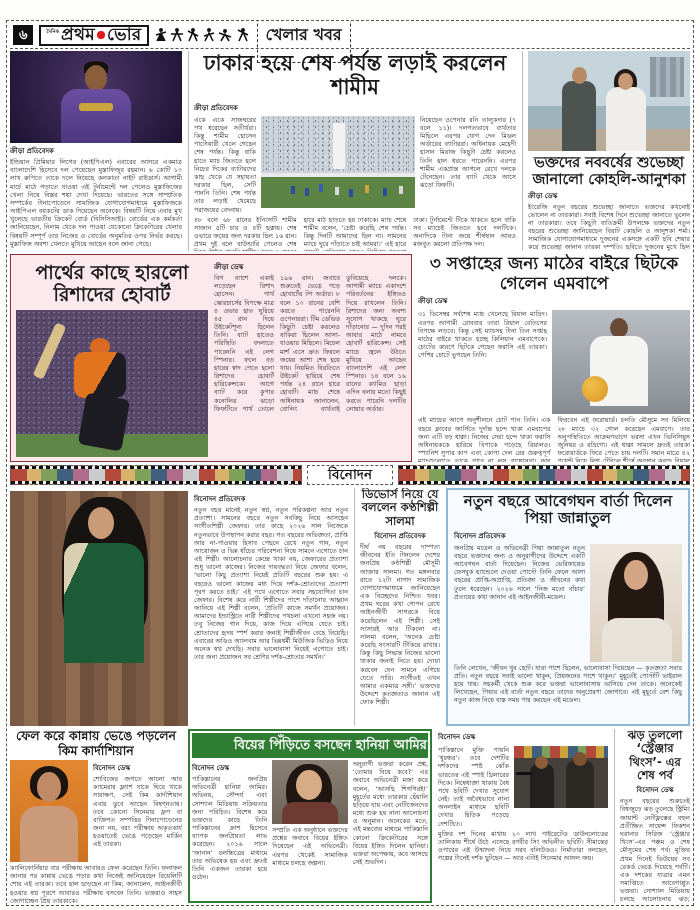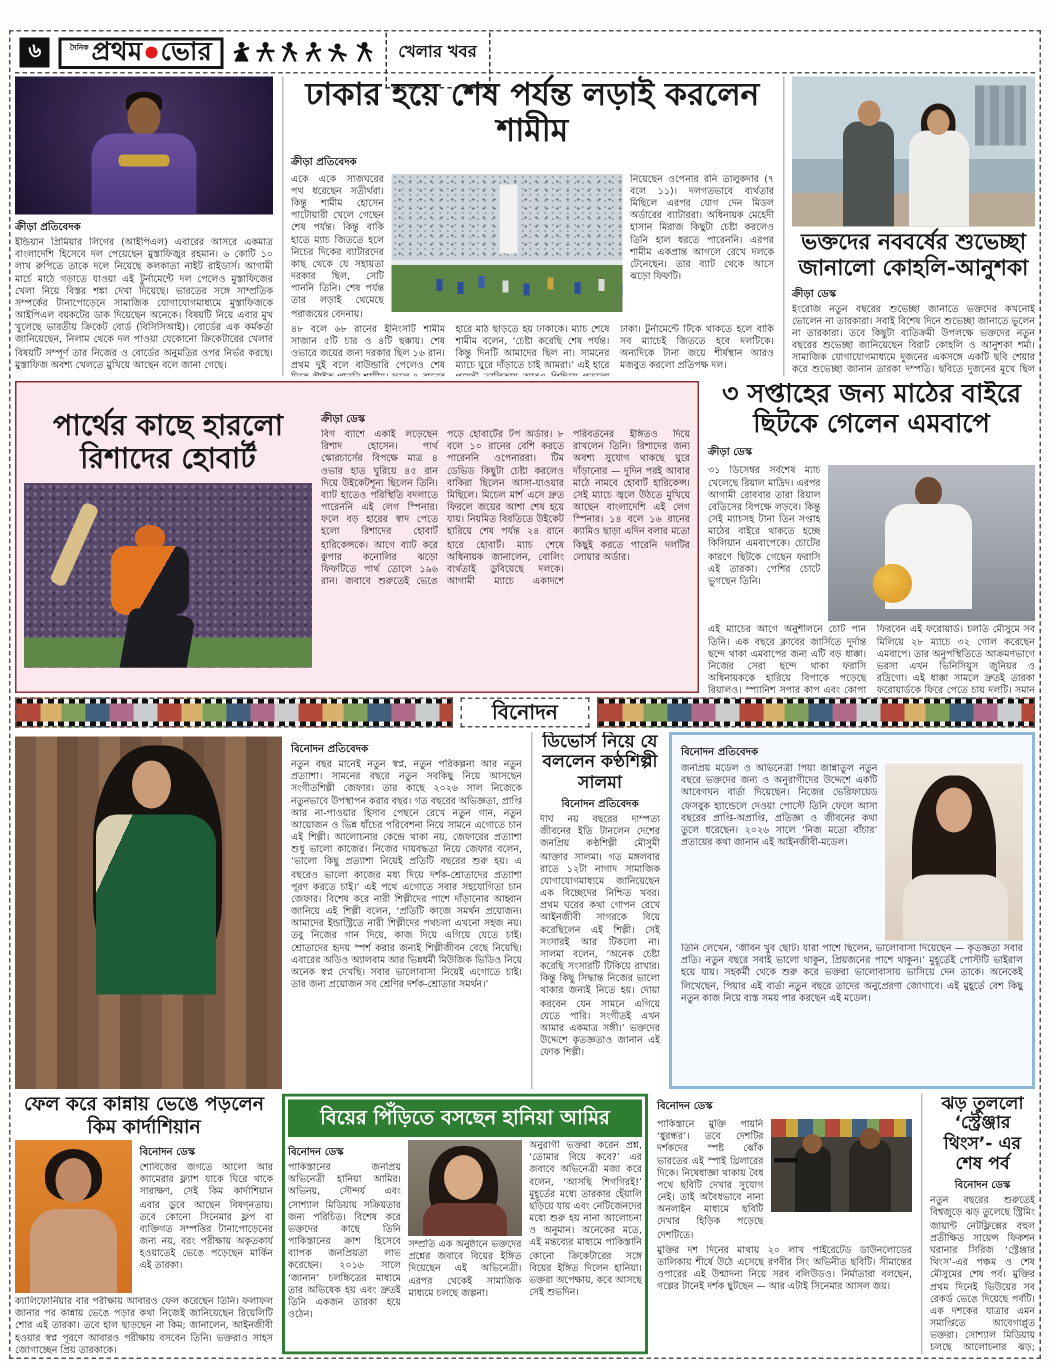--- a/index.html
+++ b/index.html
@@ -10,21 +10,21 @@
 
   
   .masthead { height:26px; display:flex; align-items:center; gap:6px; border-bottom:1px dashed #555; padding:1px 3px 2px; }
   .pagenum { background:#101010; color:#fff; font-weight:bold; font-size:13px; padding:1px 6px; line-height:1.4; }
   .brand { border:2px solid #151515; padding:0 5px; display:flex; align-items:center; gap:2px; height:21px; }
   .brand .bword { font-weight:800; font-size:17px; letter-spacing:.3px; }
   .brand .dot { width:8px; height:8px; border-radius:50%; background:#e01a1a; display:inline-block; }
   .brand .tiny { font-size:5px; font-weight:bold; align-self:flex-start; margin-top:1px; }
   .dateline { flex:1; text-align:center; font-size:8.5px; font-weight:bold; }
   .sports-icons { display:flex; align-items:center; }
-  .section-tag { border:1px dashed #333; font-weight:800; font-size:11px; padding:13px 8px; white-space:nowrap; }
+  .section-tag { border:1px dashed #333; font-weight:800; font-size:16px; padding:13px 8px; white-space:nowrap; }
 
   
   .hl { font-weight:800; line-height:1.16; text-align:center; }
   .byline { font-size:6.8px; font-weight:bold; margin:2px 0 1px; }
   .body-txt { font-size:6.3px; line-height:1.3; text-align:justify; color:#222; overflow:hidden; }
   .vrule { border-left:1px solid #bbb; }
 
   
   .band1 { height:202px; display:flex; gap:6px; padding-top:2px; overflow:hidden; }
   .col-mustafiz { width:172px; display:flex; flex-direction:column; }
@@ -53,21 +53,21 @@
   .ph-kohli .bld { position:absolute; right:6px; top:6px; width:34px; height:40px; background:repeating-linear-gradient(90deg,#8b99a3 0 6px,#a7b4bd 6px 10px); }
   .ph-kohli .man { position:absolute; left:34px; top:30px; width:34px; height:70px; border-radius:10px 10px 0 0; background:#4d5350; }
   .ph-kohli .man-h { position:absolute; left:44px; top:16px; width:15px; height:17px; border-radius:50%; background:#b98a64; }
   .ph-kohli .wom { position:absolute; left:78px; top:36px; width:40px; height:64px; border-radius:12px 12px 0 0; background:#efeeea; }
   .ph-kohli .wom-h { position:absolute; left:90px; top:22px; width:15px; height:17px; border-radius:50%; background:#c69a74; }
   .ph-kohli .wom-hair { position:absolute; left:86px; top:18px; width:23px; height:26px; border-radius:50% 50% 40% 40%; background:#241a14; z-index:-0; }
   .hl-kohli { font-size:14.5px; margin-top:3px; }
 
   
   .band2 { height:208px; display:flex; gap:6px; margin-top:3px; overflow:hidden; }
-  .pink-box { width:456px; background:#fbe9ee; border:1px solid #8c2f3a; padding:16px 5px; display:flex; gap:6px; }
+  .pink-box { width:402px; background:#fbe9ee; border:1px solid #8c2f3a; padding:4px 5px; display:flex; gap:6px; }
   .pink-left { width:192px; display:flex; flex-direction:column; }
   .hl-hobart { font-size:19px; margin:2px 0 5px; }
   .ph-hobart { flex:1; background-color:#57486a; background-image:radial-gradient(#7a6a8e 1px, transparent 1px), radial-gradient(#3b2d4e 1px, transparent 1px); background-size:5px 5px, 8px 7px; }
   .ph-hobart .grass { position:absolute; left:0; right:0; bottom:0; height:16%; background:#5f8748; }
   .ph-hobart .bat { position:absolute; left:28px; top:12px; width:11px; height:58px; background:#d9c08a; transform:rotate(24deg); border-radius:4px; }
   .ph-hobart .helm { position:absolute; left:74px; top:28px; width:20px; height:16px; border-radius:50% 50% 40% 40%; background:#d86a22; }
   .ph-hobart .torso2 { position:absolute; left:58px; top:42px; width:52px; height:46px; border-radius:10px; background:linear-gradient(120deg,#e2731f 55%, #1c1c22 55%); }
   .ph-hobart .legs { position:absolute; left:66px; top:86px; width:44px; height:52px; background:#1c1c22; border-radius:6px; transform:rotate(10deg); }
   .pink-right { flex:1; display:flex; flex-direction:column; }
   .pink-right .body-txt { column-count:3; column-gap:6px; flex:1; }
@@ -116,21 +116,21 @@
   .col-kim { width:172px; display:flex; flex-direction:column; }
   .hl-kim { font-size:12.5px; }
   .kim-mid { display:flex; gap:5px; margin-top:2px; }
   .ph-kim { width:78px; height:102px; background:linear-gradient(#e2862f,#cf7322); }
   .ph-kim .hair { position:absolute; left:20px; top:6px; width:38px; height:34px; border-radius:50% 50% 40% 40%; background:#1c1410; }
   .ph-kim .face { position:absolute; left:27px; top:12px; width:24px; height:30px; border-radius:50%; background:#c08a66; }
   .ph-kim .bust { position:absolute; left:10px; top:46px; width:58px; height:56px; border-radius:18px 18px 0 0; background:#cb9a78; }
   .kim-mid .rt { flex:1; }
   .kim-bottom { flex:1; margin-top:2px; }
   .hania-box { width:244px; border:2px solid #2e7d32; padding:2px; display:flex; flex-direction:column; }
-  .hania-head { background:#2e7d32; color:#fff; font-weight:800; font-size:13px; text-align:center; padding:2px 13px; }
+  .hania-head { background:#2e7d32; color:#fff; font-weight:800; font-size:13px; text-align:right; padding:2px 1px; }
   .hania-cols { flex:1; display:flex; gap:5px; margin-top:2px; }
   .hania-cols > div { flex:1; min-width:0; }
   .ph-hania { width:100%; height:64px; background:linear-gradient(#8a8074,#6e6458); margin-bottom:2px; }
   .ph-hania .hair { position:absolute; left:14px; top:4px; width:46px; height:56px; border-radius:46%; background:#211712; }
   .ph-hania .face { position:absolute; left:24px; top:10px; width:26px; height:30px; border-radius:50%; background:#d8ab87; }
   .ph-hania .dress { position:absolute; left:10px; top:42px; width:56px; height:24px; border-radius:12px 12px 0 0; background:#6e3b33; }
   .col-dhur { width:170px; display:flex; flex-direction:column; }
   .hl-dhur { font-size:12.5px; }
   .dhur-mid { display:flex; gap:5px; margin-top:2px; }
   .dhur-mid .lt { flex:1; }
@@ -276,20 +276,21 @@
         </div>
       </div>
 
       <div class="col-salma vrule" style="padding-left:5px">
         <div class="hl hl-salma">ডিভোর্স নিয়ে যে বললেন কণ্ঠশিল্পী সালমা</div>
         <div class="byline">বিনোদন প্রতিবেদক</div>
         <div class="body-txt" style="flex:1">দীর্ঘ নয় বছরের দাম্পত্য জীবনের ইতি টানলেন দেশের জনপ্রিয় কণ্ঠশিল্পী মৌসুমী আক্তার সালমা। গত মঙ্গলবার রাতে ১২টা নাগাদ সামাজিক যোগাযোগমাধ্যমে জানিয়েছেন এক বিচ্ছেদের নিশ্চিত খবর। প্রথম ঘরের কথা গোপন রেখে আইনজীবী সাগরকে বিয়ে করেছিলেন এই শিল্পী। সেই সংসারই আর টিকলো না। সালমা বলেন, ‘অনেক চেষ্টা করেছি সংসারটি টিকিয়ে রাখার। কিন্তু কিছু সিদ্ধান্ত নিজের ভালো থাকার জন্যই নিতে হয়। দোয়া করবেন যেন সামনে এগিয়ে যেতে পারি। সংগীতই এখন আমার একমাত্র সঙ্গী।’ ভক্তদের উদ্দেশে কৃতজ্ঞতাও জানান এই ফোক শিল্পী।</div>
       </div>
 
       <div class="piya-box">
+        <div class="hl hl-piya">নতুন বছরে আবেগঘন বার্তা দিলেন পিয়া জান্নাতুল</div>
         <div class="byline">বিনোদন প্রতিবেদক</div>
         <div class="piya-mid">
           <div class="body-txt lt">জনপ্রিয় মডেল ও অভিনেত্রী পিয়া জান্নাতুল নতুন বছরে ভক্তদের জন্য ও অনুরাগীদের উদ্দেশে একটি আবেগঘন বার্তা দিয়েছেন। নিজের ভেরিফায়েড ফেসবুক হ্যান্ডেলে দেওয়া পোস্টে তিনি ফেলে আসা বছরের প্রাপ্তি-অপ্রাপ্তি, প্রতিজ্ঞা ও জীবনের কথা তুলে ধরেছেন। ২০২৬ সালে ‘নিজ মতো বাঁচার’ প্রত্যয়ের কথা জানান এই আইনজীবী-মডেল।</div>
           <div class="photo ph-piya">
             <div class="hair"></div>
               <div class="shoulder"></div>
               <div class="face"></div>
           </div>
         </div>
         <div class="body-txt piya-bottom">তিনি লেখেন, ‘জীবন খুব ছোট। যারা পাশে ছিলেন, ভালোবাসা দিয়েছেন — কৃতজ্ঞতা সবার প্রতি। নতুন বছরে সবাই ভালো থাকুন, প্রিয়জনের পাশে থাকুন।’ মুহূর্তেই পোস্টটি ভাইরাল হয়ে যায়। সহকর্মী থেকে শুরু করে ভক্তরা ভালোবাসায় ভাসিয়ে দেন তাকে। অনেকেই লিখেছেন, পিয়ার এই বার্তা নতুন বছরে তাদের অনুপ্রেরণা জোগাবে। এই মুহূর্তে বেশ কিছু নতুন কাজ নিয়ে ব্যস্ত সময় পার করছেন এই মডেল।</div>

